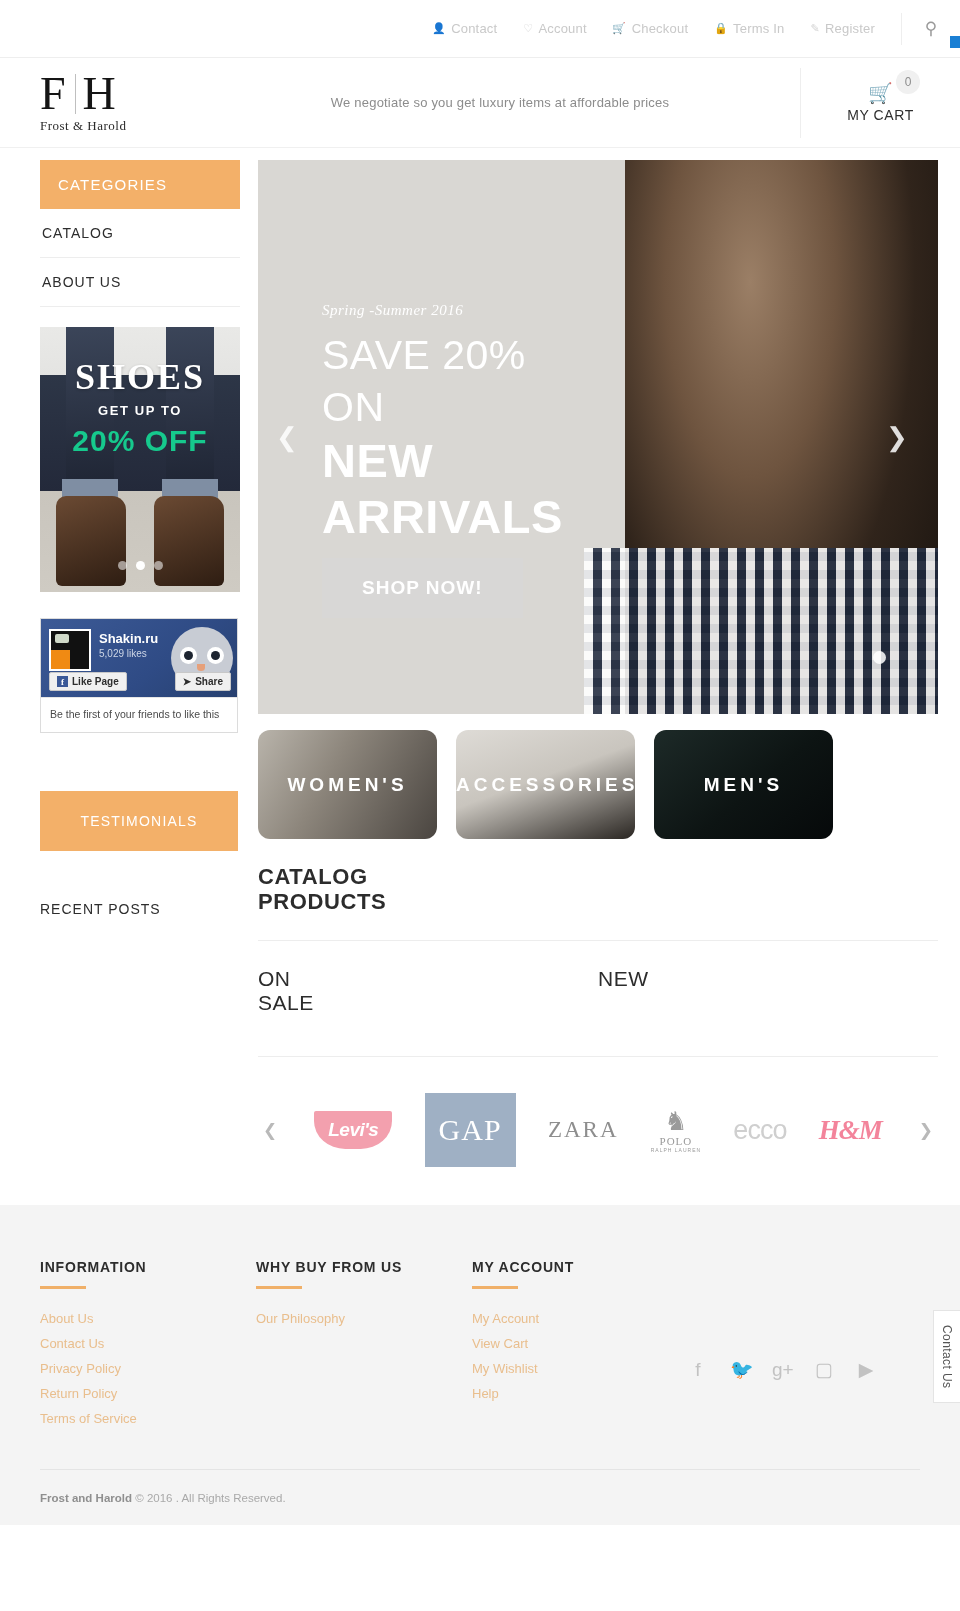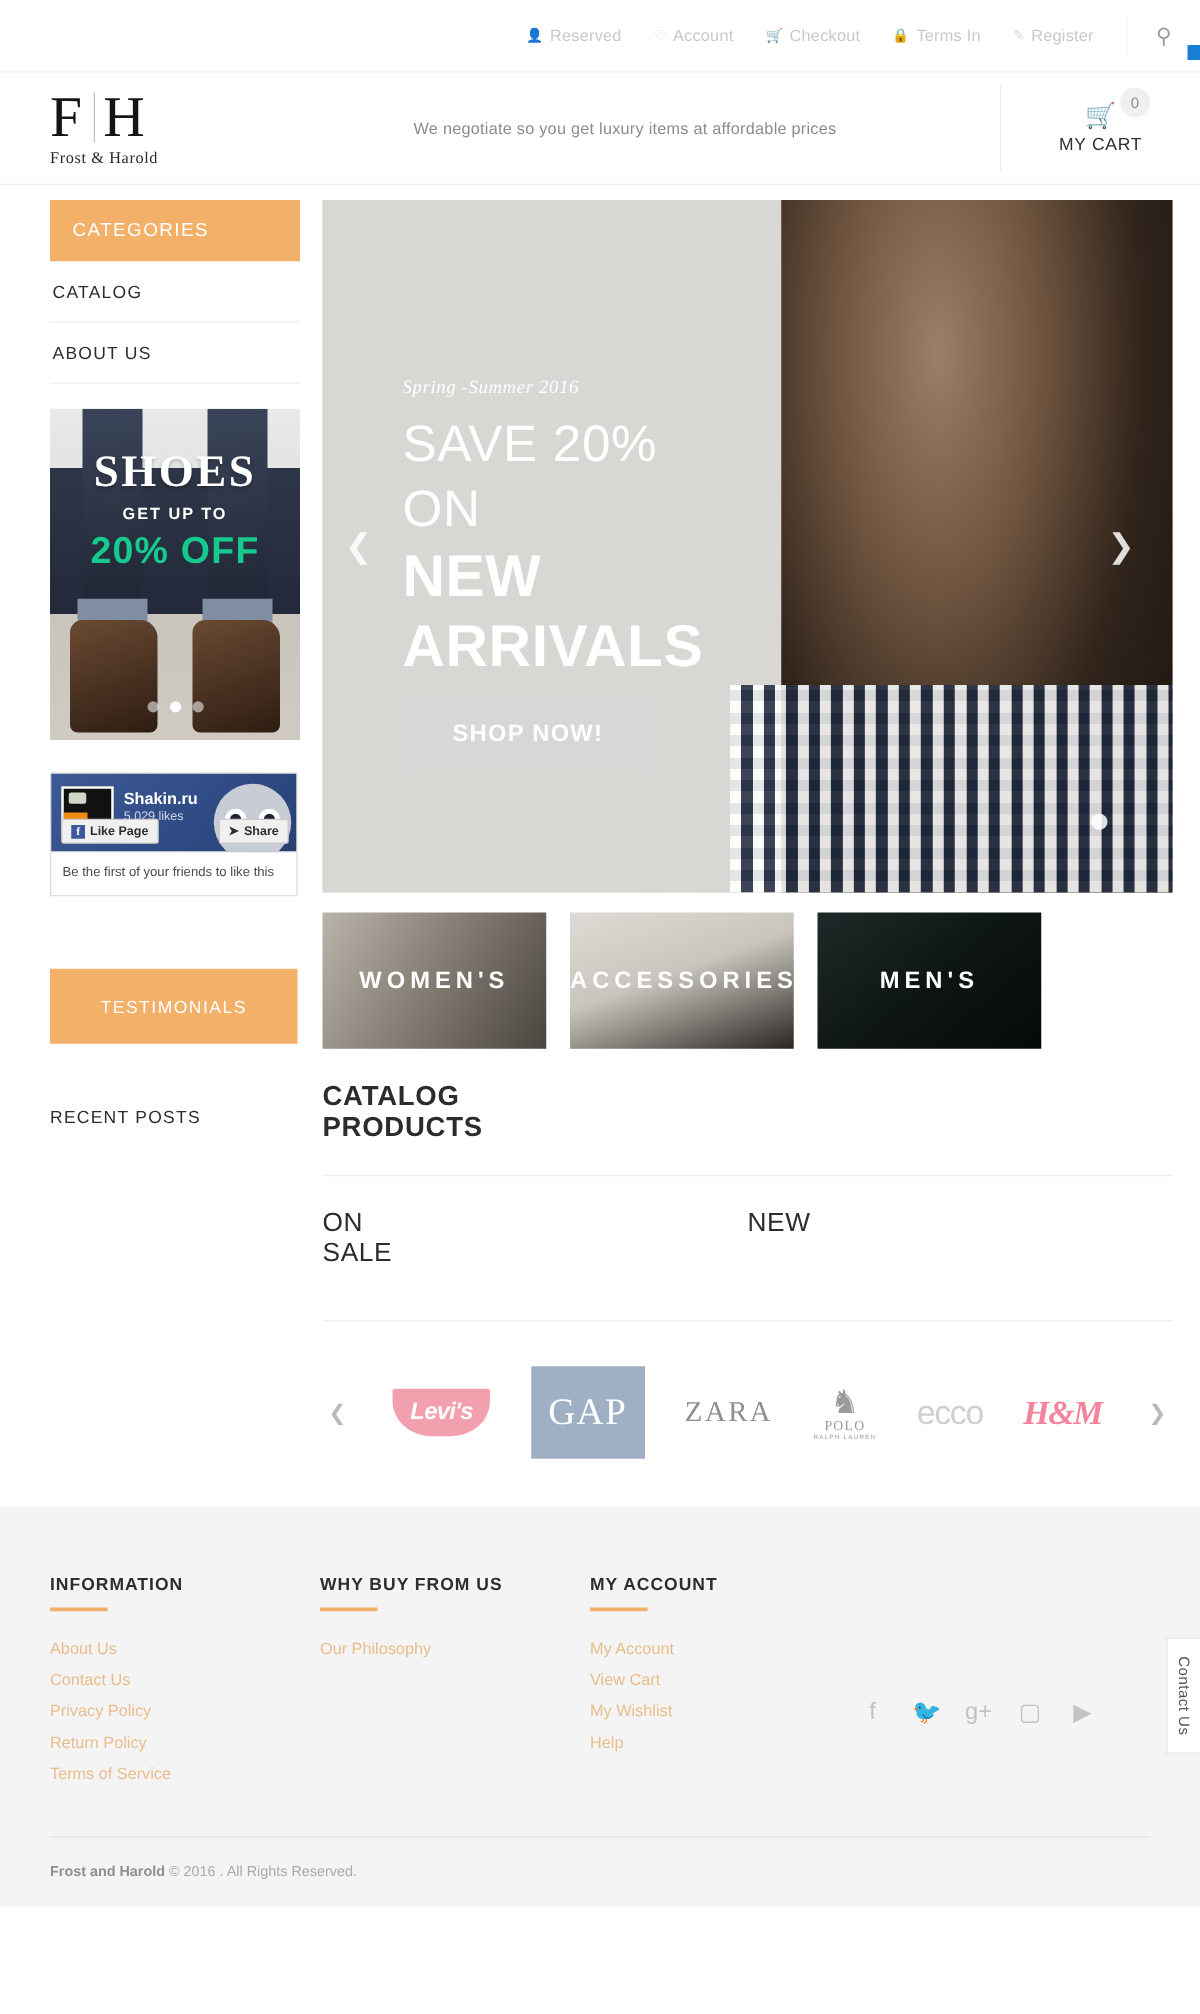--- a/index.html
+++ b/index.html
@@ -117,21 +117,21 @@
     font-size: 30px; font-weight:700; color:#16c98d; letter-spacing:1px; margin-top:6px;
   }
   .dots { position:absolute; bottom: 22px; left:0; right:0; display:flex; justify-content:center; gap:9px; }
   .dots span { width:9px; height:9px; border-radius:50%; background:rgba(255,255,255,.55); }
   .dots span.active { background:#ffffff; }
 
   .fb-widget {
     margin-top: 26px; width: 198px; border:1px solid #dcdcdc; background:#fff;
   }
   .fb-cover {
-    height: 62px; background: linear-gradient(140deg,#3c5a96,#2f4b85 60%,#27406f);
+    height: 78px; background: linear-gradient(140deg,#3c5a96,#2f4b85 60%,#27406f);
     position:relative; overflow:hidden;
   }
   .fb-thumb {
     position:absolute; left:8px; top:10px; width:42px; height:42px;
     background:#111; border:2px solid #fff;
   }
   .fb-thumb .o { position:absolute; left:0; bottom:0; width:50%; height:50%; background:#f08a13; }
   .fb-thumb .p { position:absolute; left:4px; top:3px; width:14px; height:9px; background:#cfd8c8; border-radius:2px; }
   .fb-name { position:absolute; left:58px; top:12px; color:#fff; font-size:13px; font-weight:700; }
   .fb-likes { position:absolute; left:58px; top:29px; color:#cdd6e6; font-size:10px; }
@@ -202,21 +202,21 @@
   }
   .hero-arrow.prev { left: 16px; }
   .hero-arrow.next { right: 28px; }
   .hero-dot {
     position:absolute; right: 52px; bottom: 50px;
     width:13px; height:13px; border-radius:50%; background:rgba(255,255,255,.85);
   }
 
   
   .tiles { display:flex; gap: 19px; margin-top: 16px; }
-  .tile { position:relative; width: 179px; height: 109px; overflow:hidden; }
+  .tile { position:relative; width: 179px; height: 109px; overflow:hidden;border-radius:12px; }
   .tile-womens { background: linear-gradient(120deg,#b9b4ab 0%,#8d867c 40%,#4a4540 100%); }
   .tile-accessories { background: linear-gradient(160deg,#dedbd6 0%,#c9c5be 45%,#2a2622 100%); }
   .tile-mens { background: linear-gradient(140deg,#1d2a28 0%,#0d1413 55%,#06090a 100%); padding-left: 43px; }
   .tile-label {
     position:absolute; left:0; right:0; top:50%; transform:translateY(-50%);
     text-align:center; color:#ffffff; font-size:19px; font-weight:700; letter-spacing:4px;
     white-space:nowrap;
   }
 
   
@@ -285,21 +285,21 @@
     font-size:12px; color:#555; padding: 14px 6px; letter-spacing:.4px; cursor:pointer;
   }
 </style>
 </head>
 <body>
 
 <div class="topbar">
   <nav class="topnav">
     <a href="#">
       <span class="ic">👤</span>
-      <span>Reserved</span>
+      <span>Contact</span>
     </a>
     <a href="#">
       <span class="ic">♡</span>
       <span>Account</span>
     </a>
     <a href="#">
       <span class="ic">🛒</span>
       <span>Checkout</span>
     </a>
     <a href="#">

